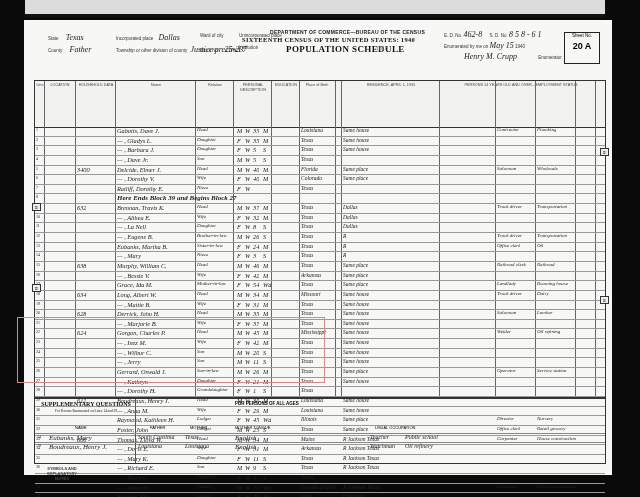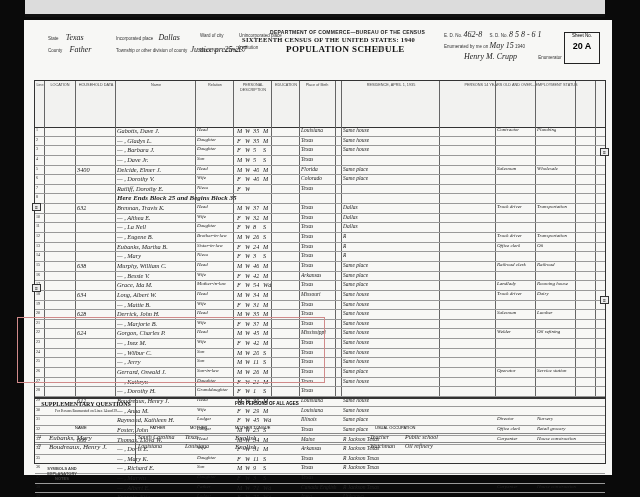--- a/index.html
+++ b/index.html
@@ -213,21 +213,21 @@
           <span style="left:210px;">W</span>
           <span style="left:218px;"></span>
           <span style="left:228px;"></span>
           <span style="left:266px;font-size:5.5px;">Texas</span>
           <span style="left:308px;font-size:5.5px;"></span>
           <span style="left:462px;font-size:5px;"></span>
           <span style="left:502px;font-size:5px;"></span>
         </div>
       <div class="row">
           <span style="left:1px;font-style:normal;font-size:4px;">8</span>
-          <span style="left:82px;font-weight:bold;font-size:7px;">Here Ends Block 25 and Begins Block 35</span>
+          <span style="left:82px;font-weight:bold;font-size:7px;">Here Ends Block 39 and Begins Block 27</span>
         </div>
       <div class="row">
           <span style="left:1px;font-style:normal;font-size:4px;">9</span>
           <span style="left:42px;">632</span>
           <span style="left:82px;">Brennan, Travis K.</span>
           <span style="left:162px;font-size:5px;">Head</span>
           <span style="left:202px;">M</span>
           <span style="left:210px;">W</span>
           <span style="left:218px;">37</span>
           <span style="left:228px;">M</span>

